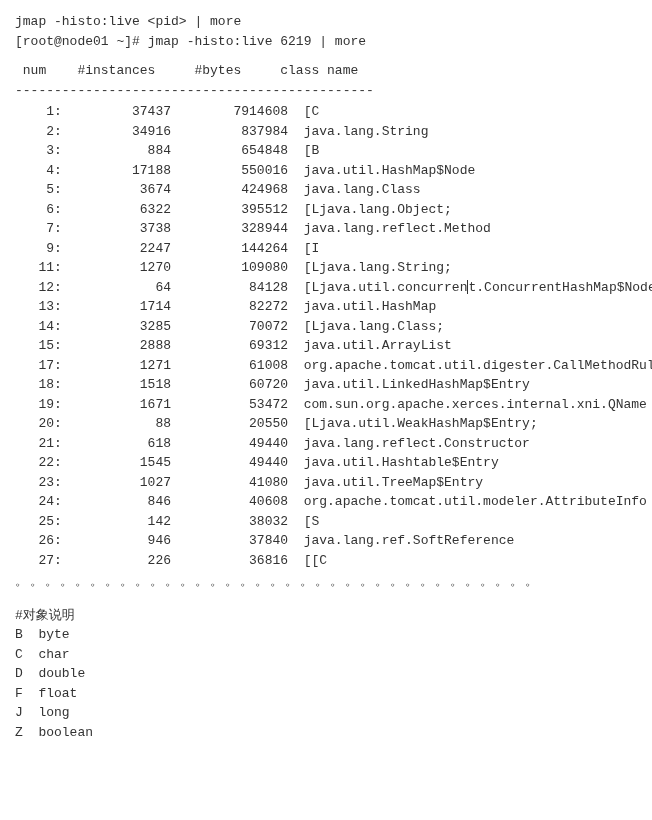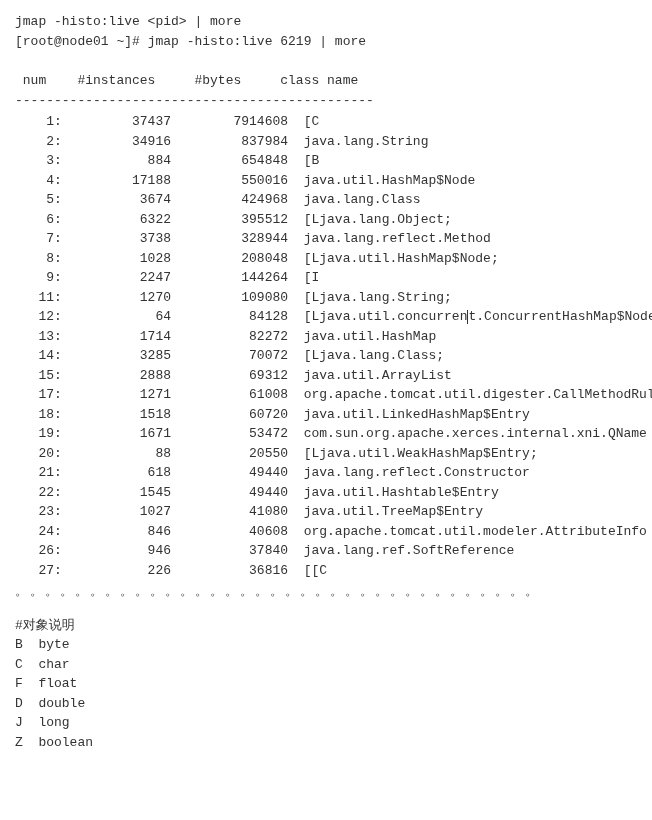--- a/index.html
+++ b/index.html
@@ -13,21 +13,21 @@
       line-height: 1.5;
       color: #333;
       background: #fff;
       padding: 12px 15px;
       width: 652px;
       position: relative;
     }
     .cmd-template {
     }
     .shell-line {
-      margin-bottom: 20px;
+      margin-bottom: 10px;
     }
     .header-row {
       white-space: pre;
       margin-top: 8px;
     }
     .divider {
       color: #333;
       margin-bottom: 2px;
     }
     .data-row {
@@ -64,45 +64,45 @@
 <div class="divider">----------------------------------------------</div>
 
 <div id="rows-container">
     <div class="data-row">    1:         37437        7914608  [C</div>
     <div class="data-row">    2:         34916         837984  java.lang.String</div>
     <div class="data-row">    3:           884         654848  [B</div>
     <div class="data-row">    4:         17188         550016  java.util.HashMap$Node</div>
     <div class="data-row">    5:          3674         424968  java.lang.Class</div>
     <div class="data-row">    6:          6322         395512  [Ljava.lang.Object;</div>
     <div class="data-row">    7:          3738         328944  java.lang.reflect.Method</div>
-    <div class="data-row">    8:          1028         208048  [Ljava.util.HashMap$Node;</div>
     <div class="data-row">    9:          2247         144264  [I</div>
     <div class="data-row">   11:          1270         109080  [Ljava.lang.String;</div>
     <div class="data-row">   12:            64          84128  [Ljava.util.concurren<span class="cursor-mark"></span>t.ConcurrentHashMap$Node;</div>
     <div class="data-row">   13:          1714          82272  java.util.HashMap</div>
     <div class="data-row">   14:          3285          70072  [Ljava.lang.Class;</div>
     <div class="data-row">   15:          2888          69312  java.util.ArrayList</div>
     <div class="data-row">   17:          1271          61008  org.apache.tomcat.util.digester.CallMethodRule</div>
     <div class="data-row">   18:          1518          60720  java.util.LinkedHashMap$Entry</div>
     <div class="data-row">   19:          1671          53472  com.sun.org.apache.xerces.internal.xni.QName</div>
     <div class="data-row">   20:            88          20550  [Ljava.util.WeakHashMap$Entry;</div>
     <div class="data-row">   21:           618          49440  java.lang.reflect.Constructor</div>
     <div class="data-row">   22:          1545          49440  java.util.Hashtable$Entry</div>
     <div class="data-row">   23:          1027          41080  java.util.TreeMap$Entry</div>
     <div class="data-row">   24:           846          40608  org.apache.tomcat.util.modeler.AttributeInfo</div>
+    <div class="data-row">   25:           142          38032  [S</div>
     <div class="data-row">   26:           946          37840  java.lang.ref.SoftReference</div>
     <div class="data-row">   27:           226          36816  [[C</div>
   </div>
 
 <div class="dots-line">。。。。。。。。。。。。。。。。。。。。。。。。。。。。。。。。。。。</div>
 
 <div class="explain-section">
   <div class="explain-line">#对象说明</div>
   <div id="explain-container">
       <div class="explain-line">B  byte</div>
       <div class="explain-line">C  char</div>
+      <div class="explain-line">D  double</div>
       <div class="explain-line">F  float</div>
-      <div class="explain-line">D  double</div>
       <div class="explain-line">J  long</div>
       <div class="explain-line">Z  boolean</div>
     </div>
 
 </div>
 
 </body></html>

